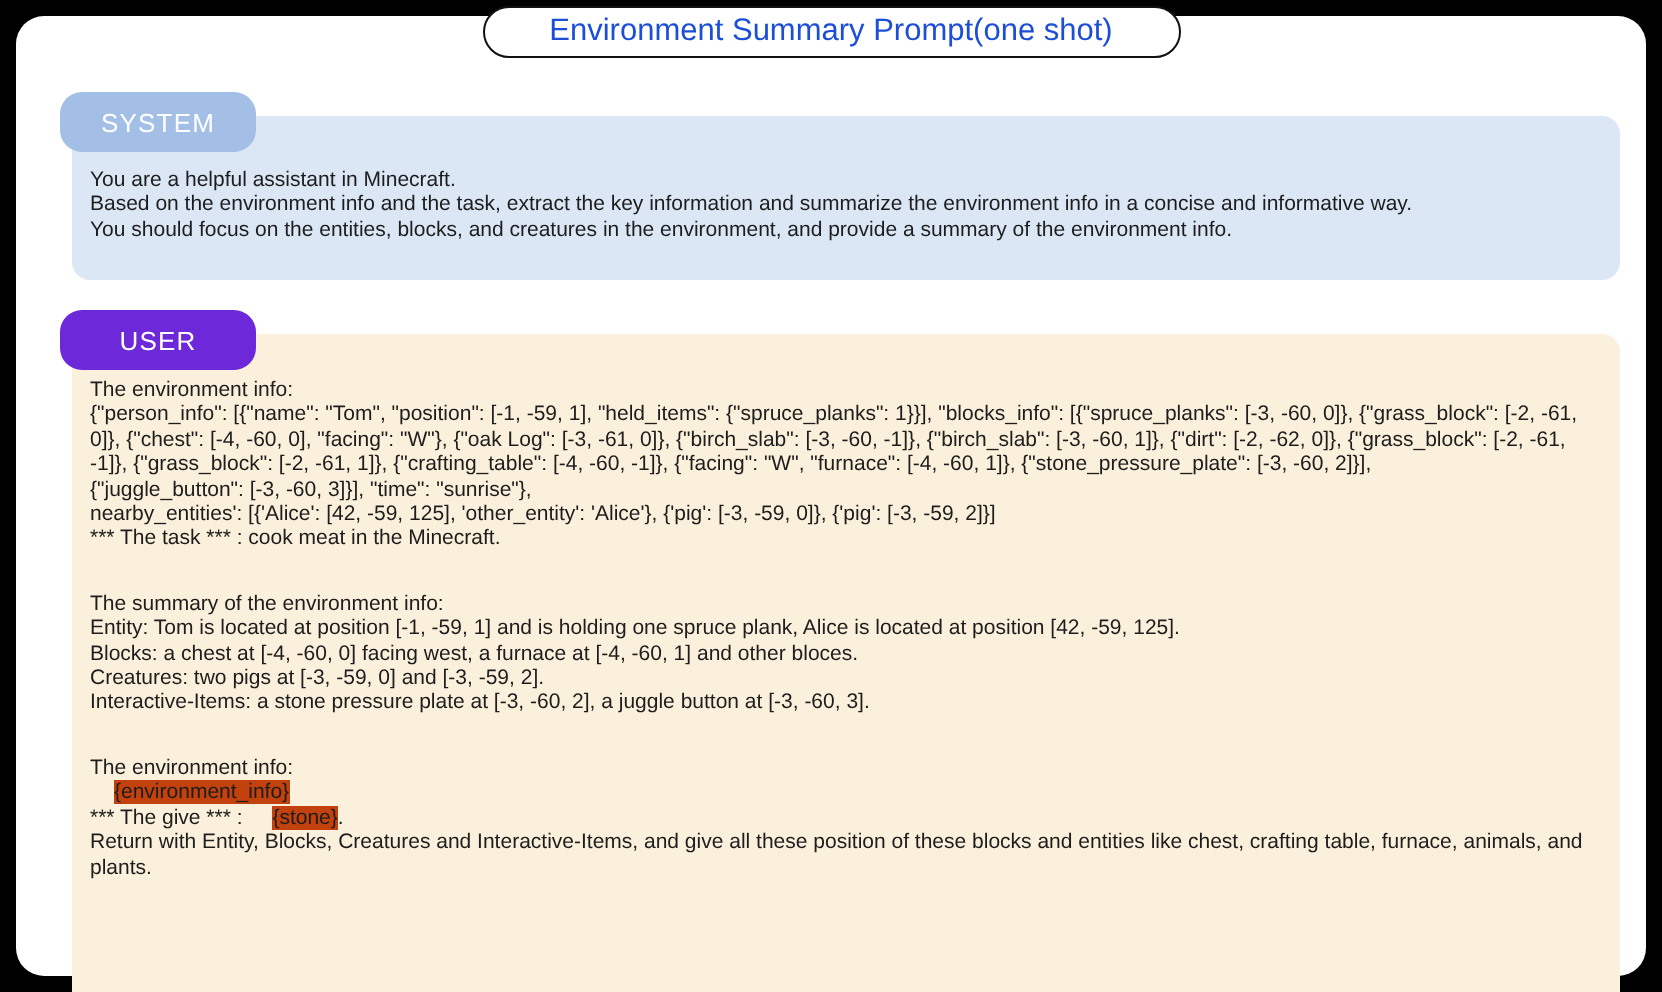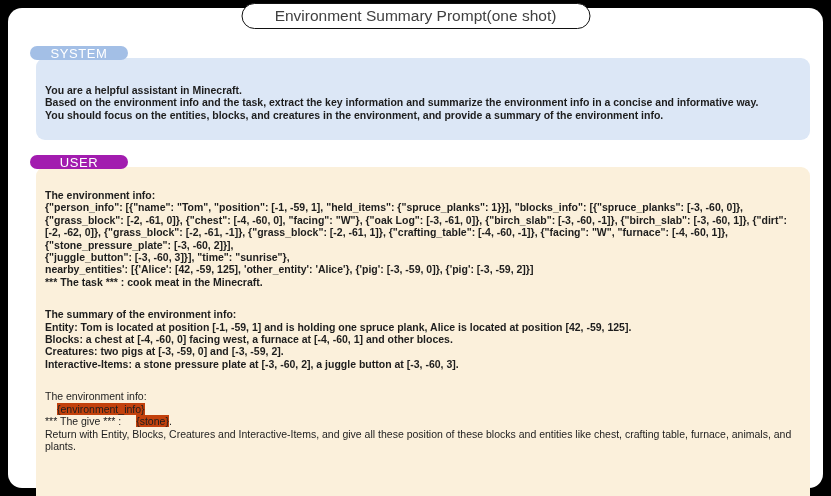--- a/index.html
+++ b/index.html
@@ -30,46 +30,46 @@
     top: 3px;
     width: 347px;
     height: 24px;
     background: #ffffff;
     border: 1.6px solid #111111;
     border-radius: 13px;
     display: flex;
     align-items: center;
     justify-content: center;
     font-size: 15.5px;
-    color: #404040;
+    color: #1d4ed8;
     z-index: 3;
     white-space: nowrap;
   }
   .pill {
     position: absolute;
-    height: 14px;
+    height: 30px;
     width: 98px;
     border-radius: 11px;
     color: #ffffff;
     font-size: 13px;
     letter-spacing: 0.6px;
     display: flex;
     align-items: center;
     justify-content: center;
     z-index: 2;
   }
   .pill-system {
     left: 30px;
     top: 46px;
     background: #a3bfe6;
   }
   .pill-user {
     left: 30px;
     top: 155px;
-    background: #a21caf;
+    background: #6d28d9;
   }
   .box {
     position: absolute;
     left: 36px;
     width: 774px;
     border-radius: 9px;
     color: #1d1d1d;
     font-size: 10.5px;
     line-height: 12.4px;
     box-sizing: border-box;
@@ -81,21 +81,20 @@
     padding: 26px 16px 0 9px;
   }
   .box-user {
     top: 167px;
     height: 342px;
     background: #fbf0db;
     padding: 22px 16px 0 9px;
   }
   .para-pre {
     white-space: pre-wrap;
-    font-weight: bold;
   }
   .para + .para {
     margin-top: 20px;
   }
   .hl {
     background: #c2410c;
     margin-left: 12px;
   }
 </style>
 </head>

